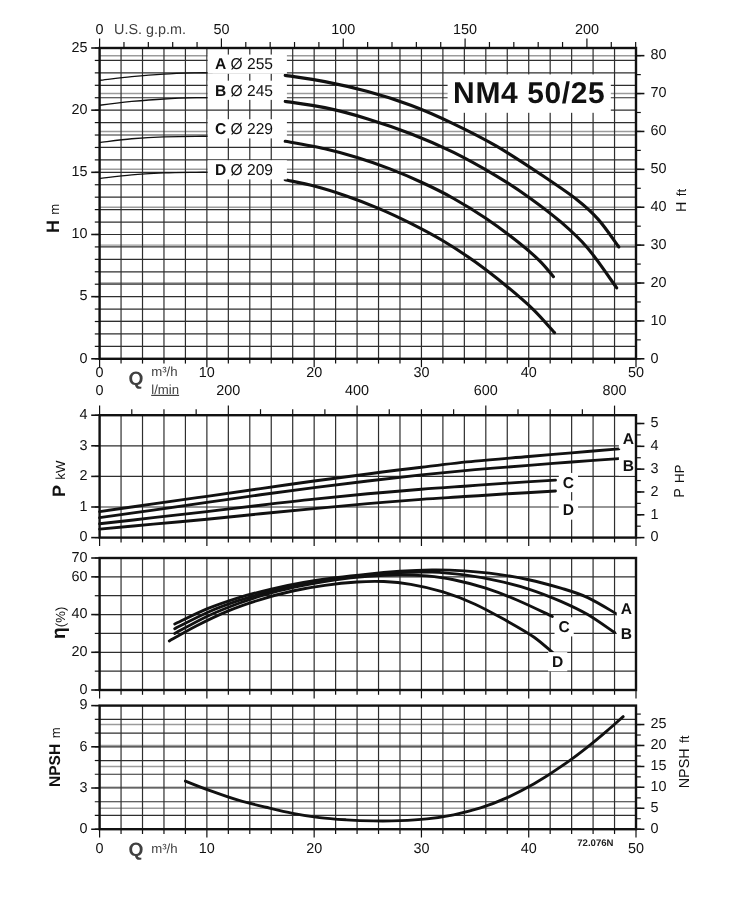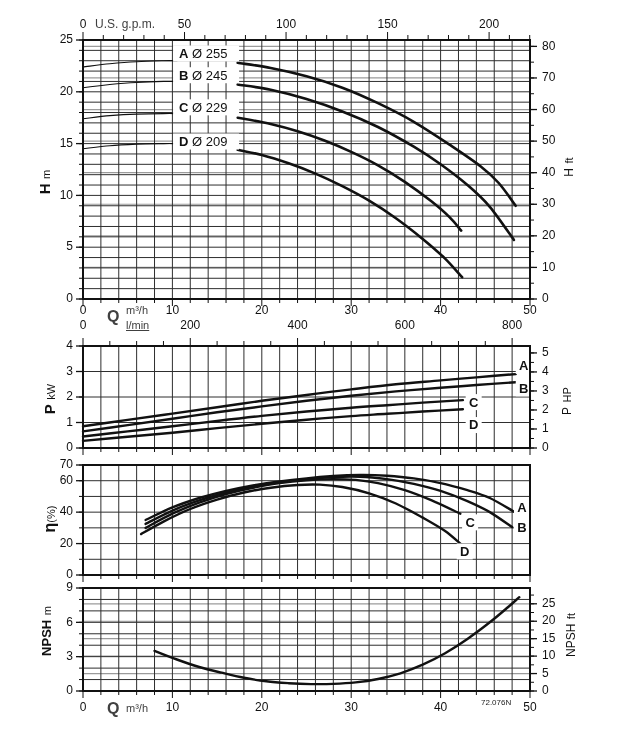--- a/index.html
+++ b/index.html
@@ -7,21 +7,21 @@
         font-family:"Liberation Sans",sans-serif;color:#111;}
   svg{position:absolute;left:0;top:0;}
   .lbl{position:absolute;white-space:nowrap;color:#404040;}
   .vlbl{position:absolute;white-space:nowrap;transform:rotate(-90deg);transform-origin:center center;
         text-align:center;color:#111;}
   .bold{font-weight:bold;}
   #title{position:absolute;left:373px;top:62px;width:136px;height:32px;background:#fff;
          font-weight:bold;font-size:25px;line-height:32px;text-align:center;letter-spacing:0.5px;}
   .unit{font-size:11px;font-weight:normal;}
   .bigQ{font-size:16px;font-weight:bold;}
-  .small-note{font-size:8px;color:#222;}
+  .small-note{font-size:8px;color:#222;font-weight:bold;}
 </style>
 </head>
 <body>
 
 <div id="page">
 
   <svg id="curves-svg" width="625" height="756">
       <g>
         <line x1="83" y1="267.42272" x2="530" y2="267.42272" stroke="#9b9b9b" stroke-width="1.2"></line>
         <line x1="83" y1="235.84544" x2="530" y2="235.84544" stroke="#9b9b9b" stroke-width="1.2"></line>
@@ -561,20 +561,21 @@
         <line x1="530" y1="691" x2="530" y2="698" stroke="#111111" stroke-width="1"></line>
         <text x="83" y="708" font-size="12" text-anchor="middle" dominant-baseline="middle" fill="#111111" font-family="&quot;Liberation Sans&quot;, sans-serif" font-weight="normal">0</text>
         <text x="172.4" y="708" font-size="12" text-anchor="middle" dominant-baseline="middle" fill="#111111" font-family="&quot;Liberation Sans&quot;, sans-serif" font-weight="normal">10</text>
         <text x="261.8" y="708" font-size="12" text-anchor="middle" dominant-baseline="middle" fill="#111111" font-family="&quot;Liberation Sans&quot;, sans-serif" font-weight="normal">20</text>
         <text x="351.2" y="708" font-size="12" text-anchor="middle" dominant-baseline="middle" fill="#111111" font-family="&quot;Liberation Sans&quot;, sans-serif" font-weight="normal">30</text>
         <text x="440.6" y="708" font-size="12" text-anchor="middle" dominant-baseline="middle" fill="#111111" font-family="&quot;Liberation Sans&quot;, sans-serif" font-weight="normal">40</text>
         <text x="530" y="708" font-size="12" text-anchor="middle" dominant-baseline="middle" fill="#111111" font-family="&quot;Liberation Sans&quot;, sans-serif" font-weight="normal">50</text>
       </g>
     </svg>
 
+  <div id="title">NM4 50/25</div>
 
   <div class="lbl" style="left:95px;top:17px;font-size:12px;">U.S. g.p.m.</div>
 
   <div class="lbl bigQ" style="left:107px;top:308px;">Q</div>
   <div class="lbl unit" style="left:126px;top:304px;">m³/h</div>
   <div class="lbl unit" style="left:126px;top:319px;text-decoration:underline;">l/min</div>
 
   <div class="lbl bigQ" style="left:107px;top:700px;">Q</div>
   <div class="lbl unit" style="left:126px;top:702px;">m³/h</div>
   <div class="lbl small-note" style="left:481px;top:698px;">72.076N</div>

